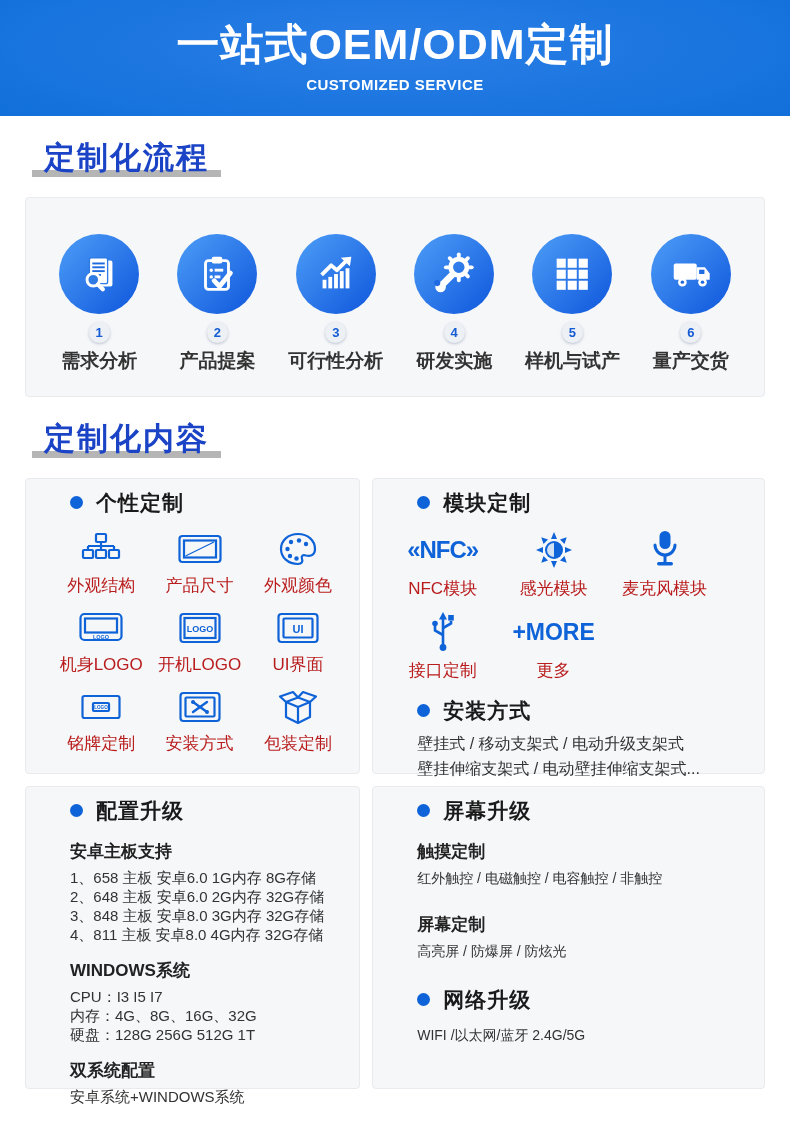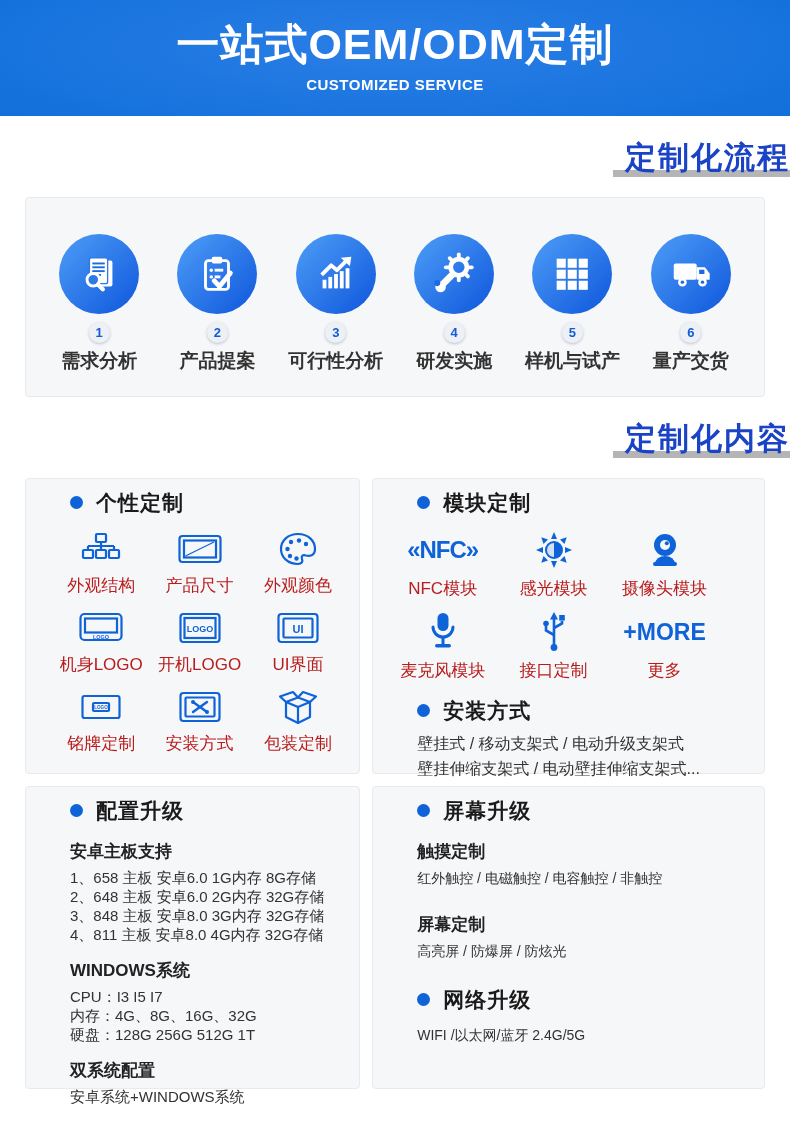--- a/index.html
+++ b/index.html
@@ -12,21 +12,21 @@
   
   .hero {
     height:116px;
     background:radial-gradient(ellipse 120% 170% at 50% 40%,
       var(--header-blue-light,#2b7ee6) 0%, #1572dd 45%, var(--header-blue-dark,#0565cf) 100%);
     display:flex; flex-direction:column; align-items:center; justify-content:center;
   }
   .hero-title { font-size:43px; font-weight:bold; color:#fff; letter-spacing:1px; line-height:1; }
   .hero-sub { font-size:15px; font-weight:bold; color:#fff; letter-spacing:.5px; margin-top:10px; }
   
-  .sec-title-wrap { text-align:right; margin:23px 0 19px;padding-left:44px; }
+  .sec-title-wrap { text-align:left; margin:23px 0 19px;padding-left:44px; }
   .sec-title {
     display:inline-block; position:relative; z-index:0;
     font-size:31px; font-weight:800; color:var(--title-blue,#1a43c6);
     letter-spacing:2px; line-height:1.25;
   }
   .sec-title::after {
     content:""; position:absolute; left:-12px; right:-12px; bottom:1px; height:7px;
     background:#b5b5b5; z-index:-1;
   }
   
@@ -344,32 +344,20 @@
             <path d="M7.3 32.7 L9.5 26 L14 30.5 Z"></path>
                 <path d="M32.7 32.7 L26 30.5 L30.5 26 Z"></path>
           </g>
           <path d="M20 13 a7 7 0 0 0 0 14 Z" fill="#f6f7f9" opacity="0.85"></path>
         </svg>
           </div>
         <div class="g-label">感光模块</div>
       </div>
       <div class="g-item">
         <div class="icon-box">
-            <svg width="40" height="38" viewBox="0 0 40 38">
-          <circle class="f-ic" cx="20" cy="14" r="11"></circle>
-          <circle cx="20" cy="14" r="5" fill="#f6f7f9"></circle>
-          <circle class="f-ic" cx="21.8" cy="12.2" r="2"></circle>
-          <path class="f-ic" d="M10 33 a10 8 0 0 1 20 0 Z"></path>
-          <rect x="8" y="31" width="24" height="4" rx="2" class="f-ic"></rect>
-        </svg>
-          </div>
-        <div class="g-label">摄像头模块</div>
-      </div>
-      <div class="g-item">
-        <div class="icon-box">
             <svg width="36" height="42" viewBox="0 0 36 42">
           <rect class="f-ic" x="12.5" y="2" width="11" height="18" rx="5.5"></rect>
           <path d="M8 16 a10 10 0 0 0 20 0" stroke="#0f63d8" stroke-width="3" fill="none" stroke-linecap="round"></path>
           <line x1="18" y1="26" x2="18" y2="33" stroke="#0f63d8" stroke-width="3"></line>
           <rect class="f-ic" x="10" y="33" width="16" height="3.5" rx="1.75"></rect>
         </svg>
           </div>
         <div class="g-label">麦克风模块</div>
       </div>
       <div class="g-item">

